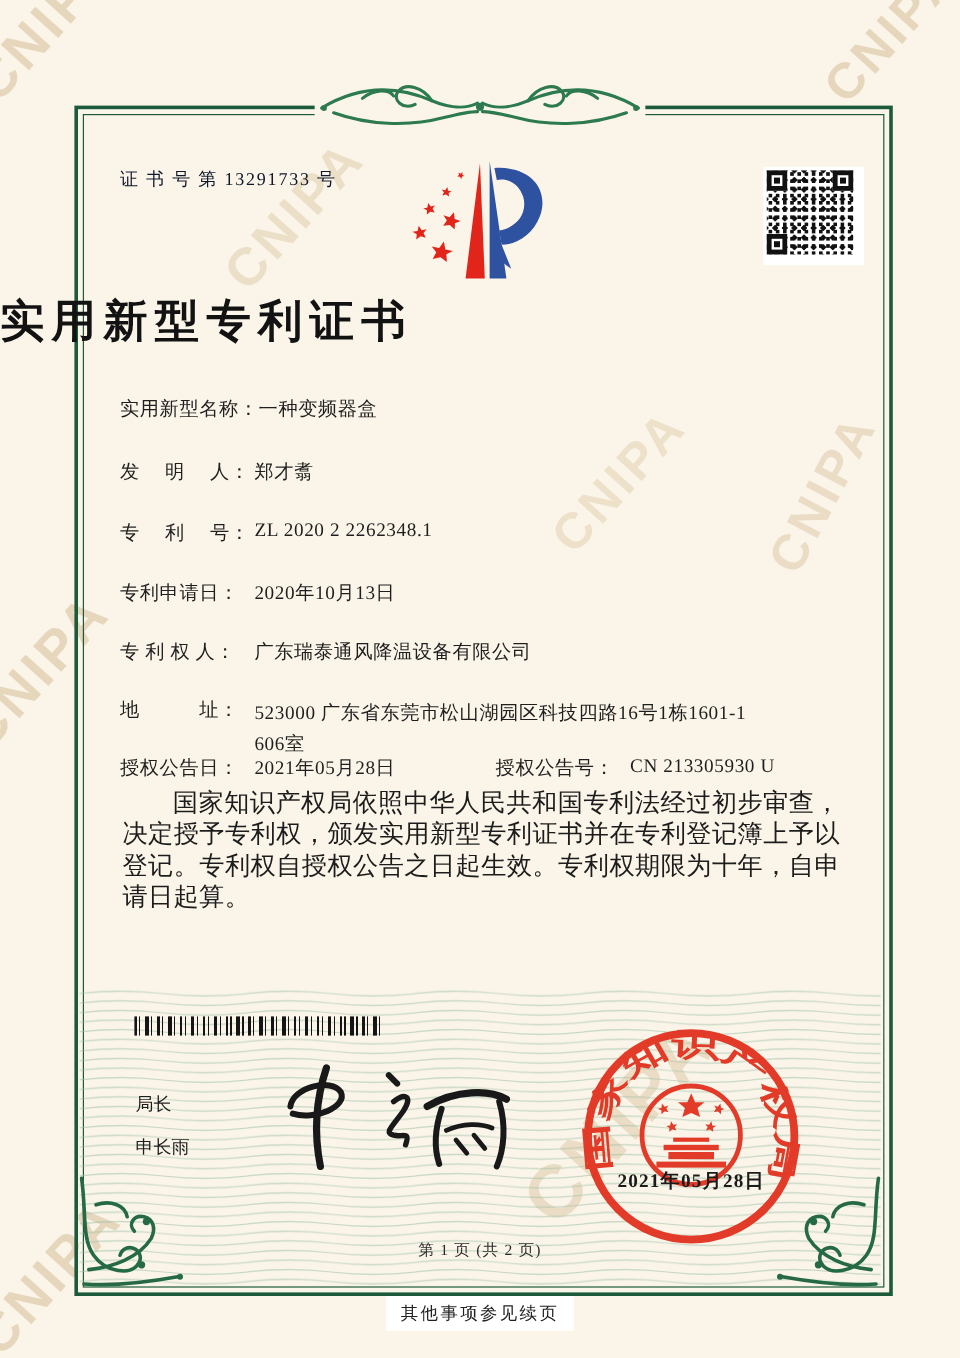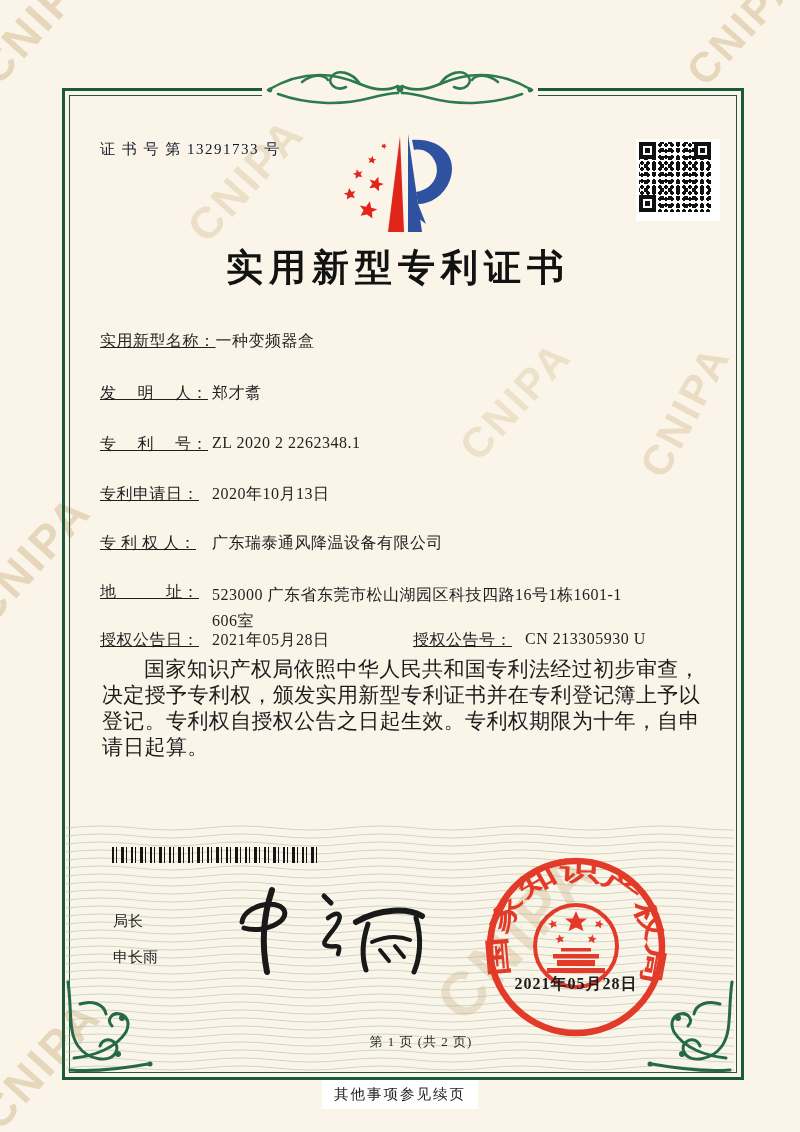--- a/index.html
+++ b/index.html
@@ -27,46 +27,46 @@
 
   .qr{position:absolute;left:636px;top:139px;width:78px;height:76px;background:#fff;padding:3px;}
   .qr-inner{position:relative;width:72px;height:70px;background:
       radial-gradient(#111 38%,transparent 40%),
       radial-gradient(#111 38%,transparent 40%);
       background-size:6px 6px,8px 8px;background-position:0 0,3px 4px;background-color:#fff;}
   .finder{position:absolute;width:17px;height:17px;border:4px solid #111;background:#fff;box-sizing:border-box;}
   .finder::after{content:"";position:absolute;left:2px;top:2px;width:5px;height:5px;background:#111;}
   .f-tl{left:0;top:0}.f-tr{right:0;top:0}.f-bl{left:0;bottom:0}
 
-  .title{position:absolute;left:0;top:243px;width:796px;text-align:center;
+  .title{position:absolute;left:0;top:243px;width:796px;text-align:left;
       font-size:37px;font-weight:bold;letter-spacing:6px;color:#121212;}
 
   .field-row{position:absolute;left:100px;width:620px;font-size:16px;letter-spacing:0.5px;color:#1f1f1f;}
-  .flabel{display:inline-block;min-width:112px;text-decoration:underline;}
+  .flabel{display:inline-block;min-width:112px;}
   .fvalue{display:inline-block;vertical-align:top;}
   .pair2{position:absolute;left:313px;top:0;}
 
   .paras{position:absolute;left:102px;top:656px;width:598px;font-size:21px;
       line-height:26px;text-align:justify;color:#1c1c1c;letter-spacing:0.3px;}
   .paras p{margin:0;text-indent:2em;}
 
   .barcode{position:absolute;left:112px;top:847px;width:206px;height:16px;background:
      repeating-linear-gradient(90deg,#151515 0 2px,transparent 2px 4px,#151515 4px 5px,
        transparent 5px 9px,#151515 9px 12px,transparent 12px 14px,#151515 14px 15px,transparent 15px 19px);}
 
   .signoff{position:absolute;left:113px;top:903px;font-family:"Liberation Sans","DejaVu Sans",sans-serif;
       font-size:15px;color:#1e1e1e;line-height:36px;}
   .signature{position:absolute;left:228px;top:880px;}
 
   .seal{position:absolute;left:481px;top:852px;width:190px;height:190px;opacity:0.95;}
   .seal-date{position:absolute;left:498px;top:974px;width:156px;text-align:center;
       font-size:16px;letter-spacing:1px;color:#1b1b1b;font-weight:bold;}
 
   .page-info{position:absolute;left:62px;top:1033px;width:676px;text-align:center;
-      font-size:13px;letter-spacing:1px;color:#2a2a2a;margin-left:21px;}
+      font-size:13px;letter-spacing:1px;color:#2a2a2a;}
   .cont-note{position:absolute;left:400px;top:1080px;transform:translateX(-50%);
       background:#ffffff;padding:5px 12px;font-size:14.5px;letter-spacing:2px;color:#222;}
 </style>
 </head>
 <body>
 
 <span class="wm" style="left:-14px;top:50px;font-size:46px;transform:rotate(-48deg);">CNIPA</span>
 <span class="wm" style="left:695px;top:55px;font-size:42px;transform:rotate(-48deg);">CNIPA</span>
 <span class="wm" style="left:196px;top:210px;font-size:44px;transform:rotate(-48deg);color:rgba(205,178,132,0.33);">CNIPA</span>
 <span class="wm" style="left:652px;top:450px;font-size:42px;transform:rotate(-62deg);color:rgba(205,178,132,0.35);">CNIPA</span>

